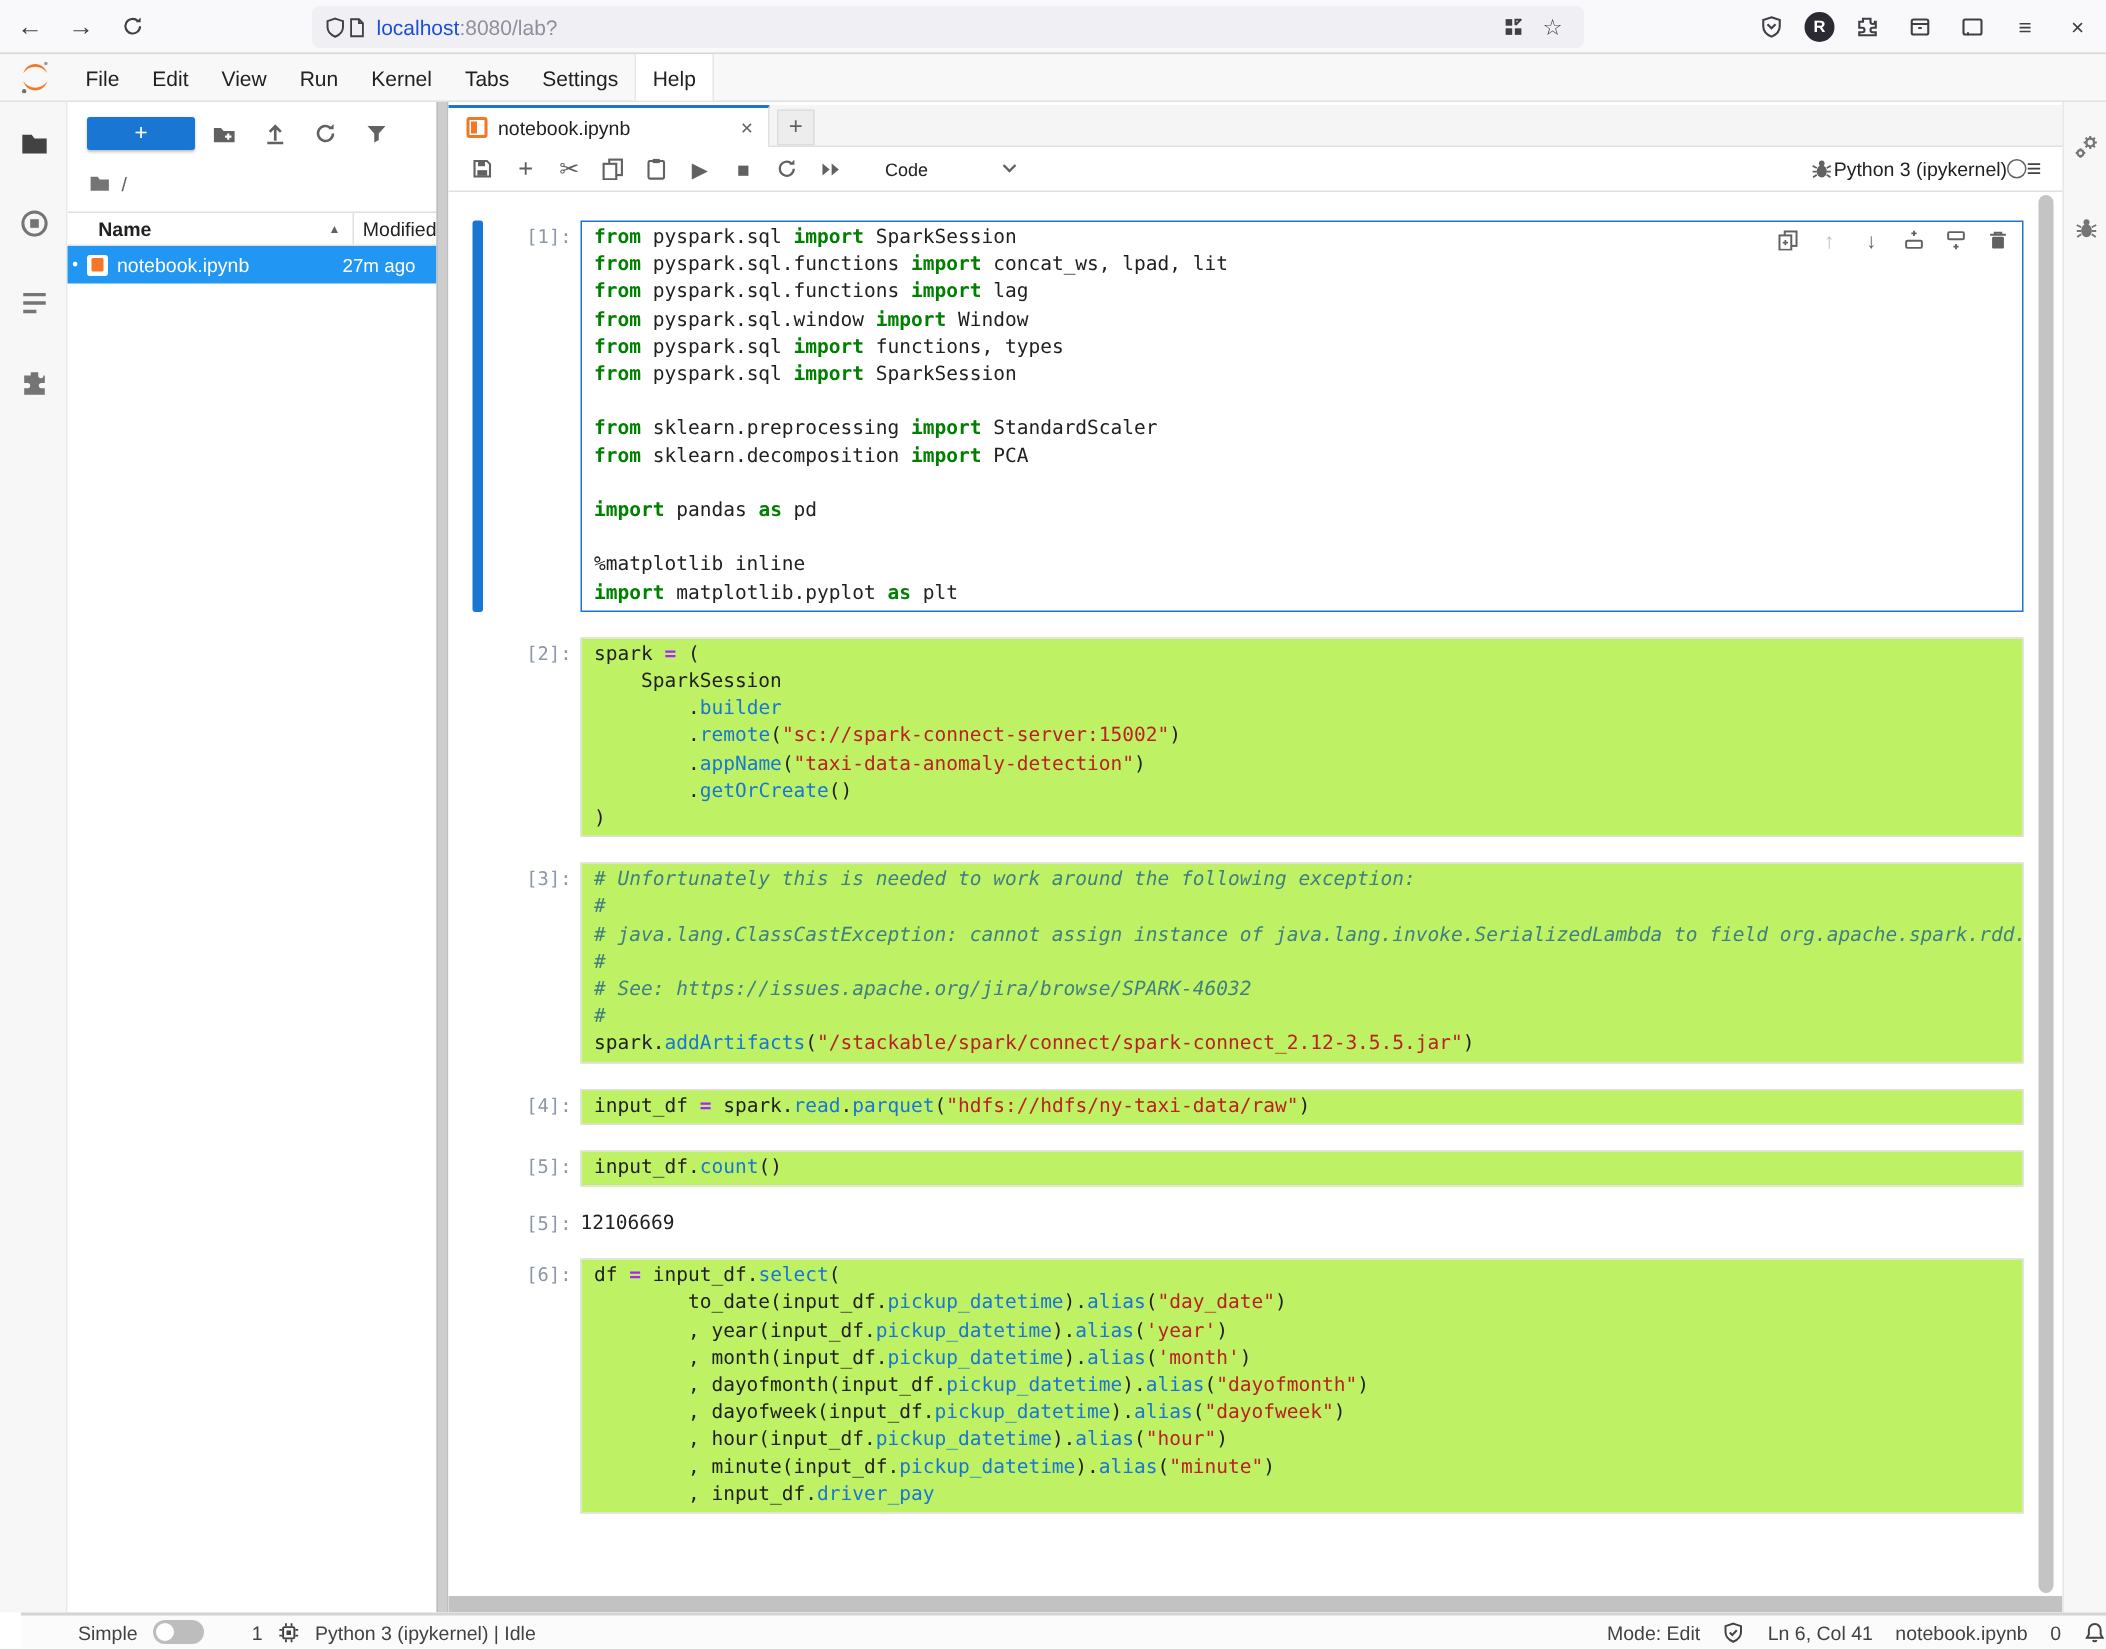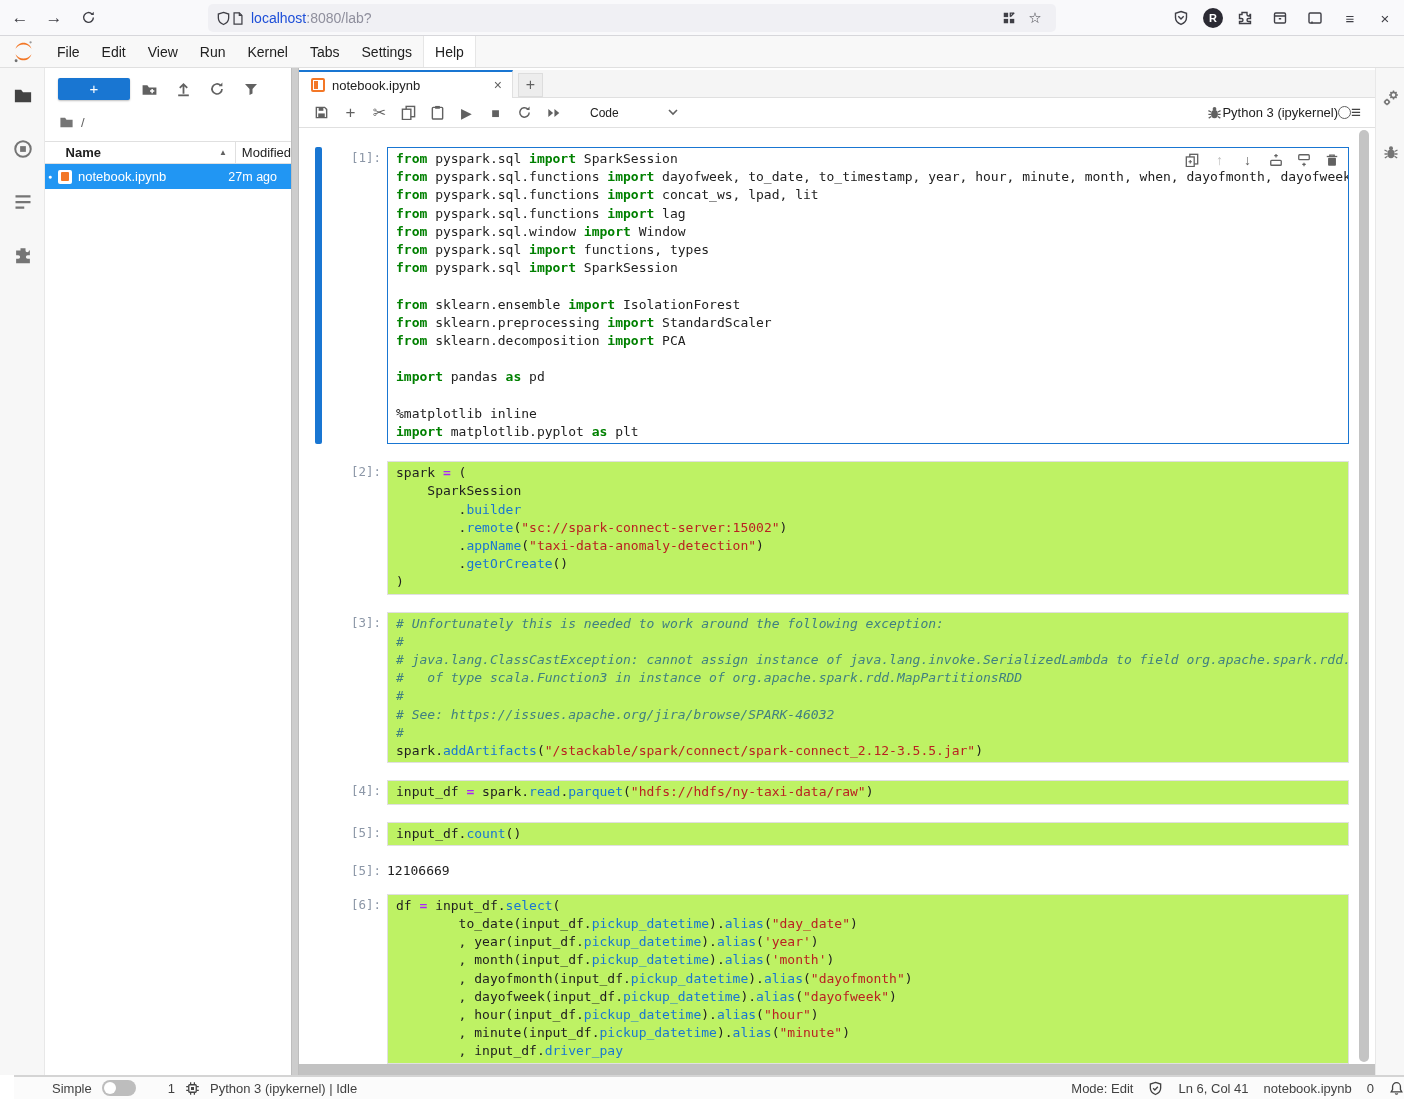--- a/index.html
+++ b/index.html
@@ -369,28 +369,26 @@
       </span>
     </div>
 
     <div class="nb-content">
       <div>
           <div class="cell-row active">
             <div class="collapser"></div>
             <div class="prompt">[1]:</div>
             <div class="cell-editor">
               <div class="code-line"><span class="tok-k">from</span><span class="tok-p"> pyspark.sql </span><span class="tok-k">import</span><span class="tok-p"> SparkSession</span></div>
-              <div class="code-line"><span class="tok-k">from</span><span class="tok-p"> pyspark.sql.functions </span><span class="tok-k">import</span><span class="tok-p"> dayofweek, to_date, to_timestamp, year, hour, minute, month, when, dayofmonth, dayofweek</span></div>
               <div class="code-line"><span class="tok-k">from</span><span class="tok-p"> pyspark.sql.functions </span><span class="tok-k">import</span><span class="tok-p"> concat_ws, lpad, lit</span></div>
               <div class="code-line"><span class="tok-k">from</span><span class="tok-p"> pyspark.sql.functions </span><span class="tok-k">import</span><span class="tok-p"> lag</span></div>
               <div class="code-line"><span class="tok-k">from</span><span class="tok-p"> pyspark.sql.window </span><span class="tok-k">import</span><span class="tok-p"> Window</span></div>
               <div class="code-line"><span class="tok-k">from</span><span class="tok-p"> pyspark.sql </span><span class="tok-k">import</span><span class="tok-p"> functions, types</span></div>
               <div class="code-line"><span class="tok-k">from</span><span class="tok-p"> pyspark.sql </span><span class="tok-k">import</span><span class="tok-p"> SparkSession</span></div>
               <div class="code-line">&nbsp;</div>
-              <div class="code-line"><span class="tok-k">from</span><span class="tok-p"> sklearn.ensemble </span><span class="tok-k">import</span><span class="tok-p"> IsolationForest</span></div>
               <div class="code-line"><span class="tok-k">from</span><span class="tok-p"> sklearn.preprocessing </span><span class="tok-k">import</span><span class="tok-p"> StandardScaler</span></div>
               <div class="code-line"><span class="tok-k">from</span><span class="tok-p"> sklearn.decomposition </span><span class="tok-k">import</span><span class="tok-p"> PCA</span></div>
               <div class="code-line">&nbsp;</div>
               <div class="code-line"><span class="tok-k">import</span><span class="tok-p"> pandas </span><span class="tok-k">as</span><span class="tok-p"> pd</span></div>
               <div class="code-line">&nbsp;</div>
               <div class="code-line"><span class="tok-p">%matplotlib inline</span></div>
               <div class="code-line"><span class="tok-k">import</span><span class="tok-p"> matplotlib.pyplot </span><span class="tok-k">as</span><span class="tok-p"> plt</span></div>
               <div class="cell-toolbar">
                 <span class="ct-btn">
                   <svg width="14" height="14" viewBox="0 0 16 16">
@@ -440,21 +438,20 @@
               <div class="code-line"><span class="tok-p">)</span></div>
             </div>
           </div>
           <div class="cell-row">
             <div class="collapser"></div>
             <div class="prompt">[3]:</div>
             <div class="cell-editor">
               <div class="code-line"><span class="tok-c"># Unfortunately this is needed to work around the following exception:</span></div>
               <div class="code-line"><span class="tok-c">#</span></div>
               <div class="code-line"><span class="tok-c"># java.lang.ClassCastException: cannot assign instance of java.lang.invoke.SerializedLambda to field org.apache.spark.rdd.M</span></div>
-              <div class="code-line"><span class="tok-c">#   of type scala.Function3 in instance of org.apache.spark.rdd.MapPartitionsRDD</span></div>
               <div class="code-line"><span class="tok-c">#</span></div>
               <div class="code-line"><span class="tok-c"># See: https://issues.apache.org/jira/browse/SPARK-46032</span></div>
               <div class="code-line"><span class="tok-c">#</span></div>
               <div class="code-line"><span class="tok-p">spark.</span><span class="tok-b">addArtifacts</span><span class="tok-p">(</span><span class="tok-s">"/stackable/spark/connect/spark-connect_2.12-3.5.5.jar"</span><span class="tok-p">)</span></div>
             </div>
           </div>
           <div class="cell-row">
             <div class="collapser"></div>
             <div class="prompt">[4]:</div>
             <div class="cell-editor">

